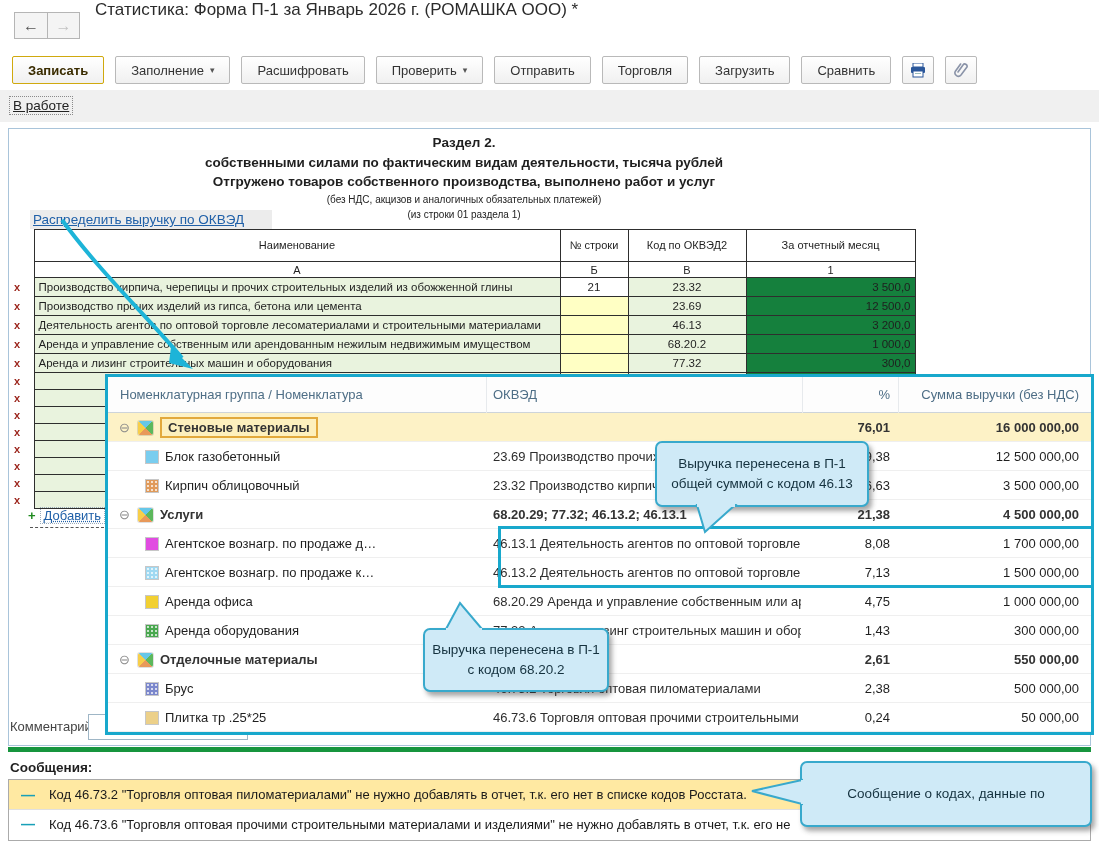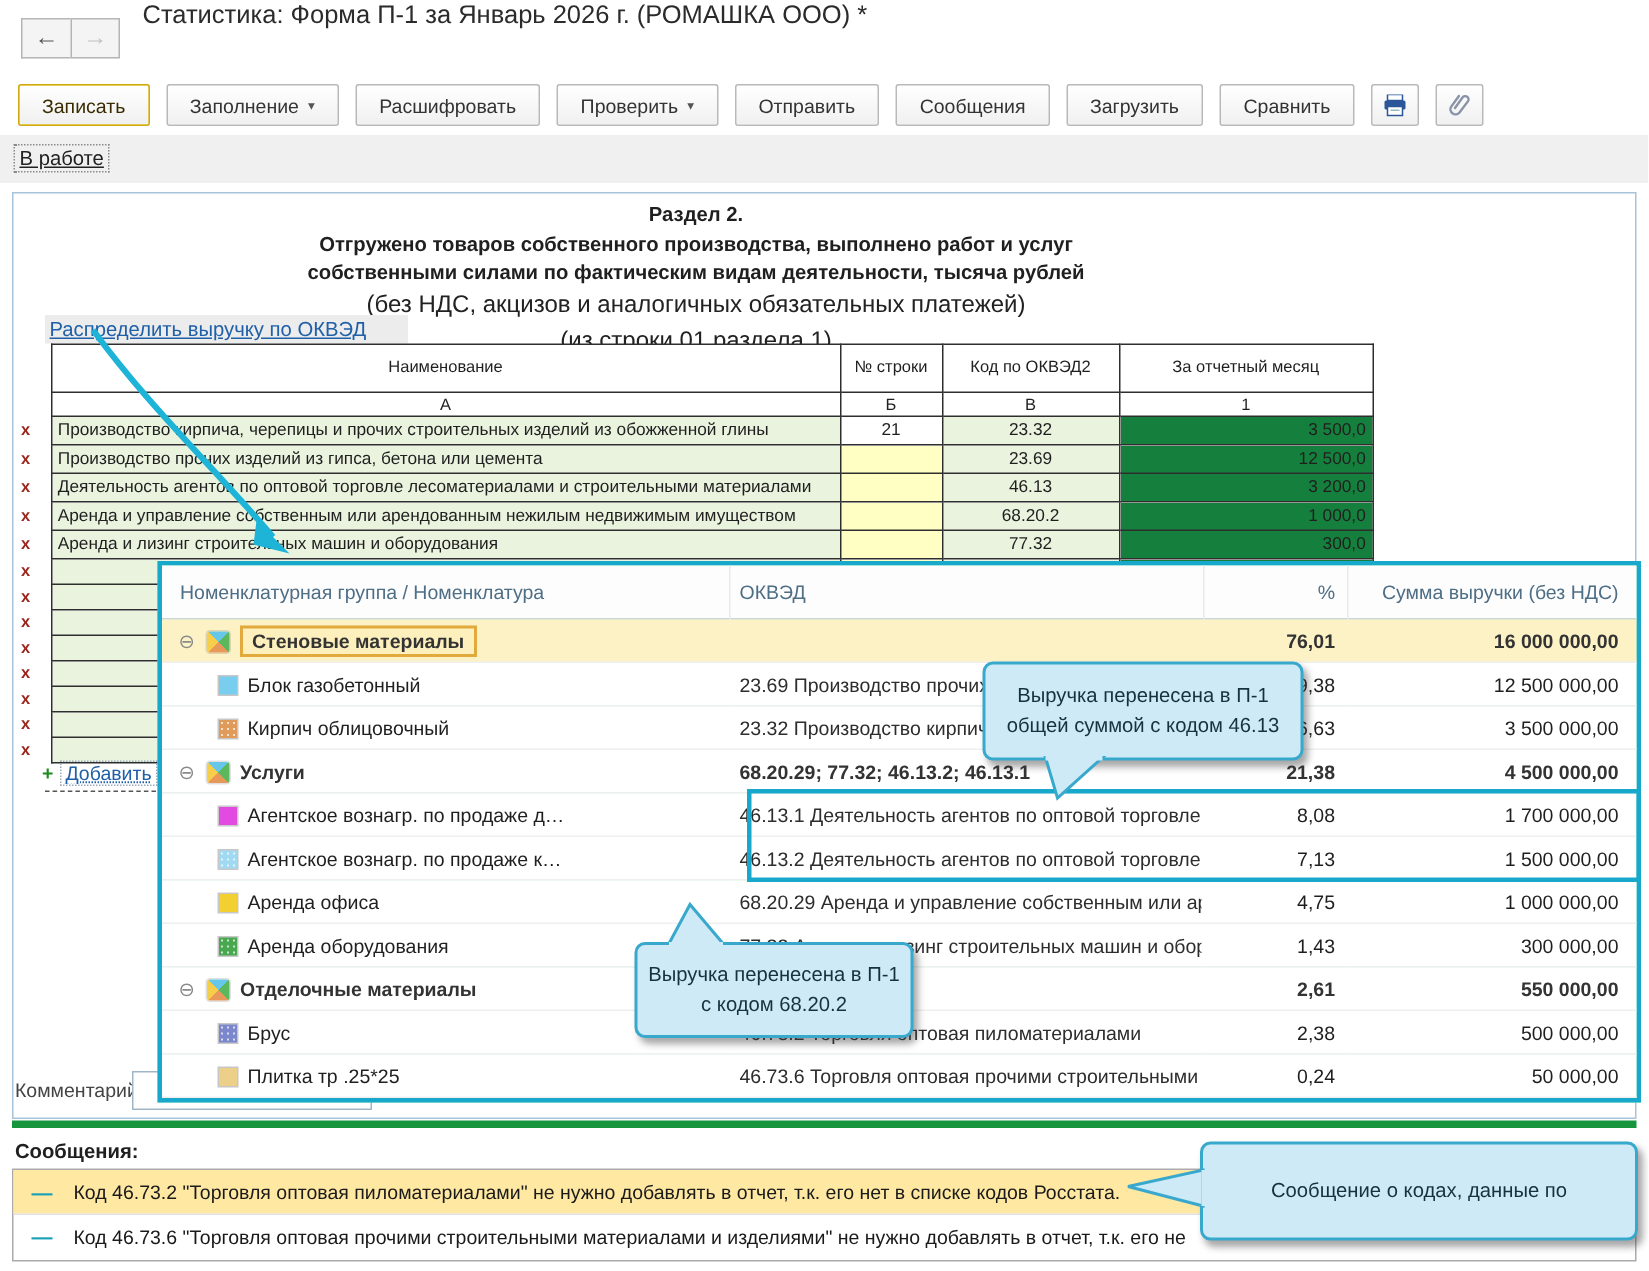--- a/index.html
+++ b/index.html
@@ -9,33 +9,33 @@
   
   .navbtns { position:absolute; left:14px; top:12px; display:flex; }
   .navbtn { width:33px; height:27px; border:1px solid #b5b5b5; background:#f4f4f4; display:flex; align-items:center; justify-content:center; font-size:16px; cursor:pointer; }
   .navbtn.back { color:#555; border-right:none; }
   .navbtn.fwd  { color:#c3c3c3; }
   .wtitle { position:absolute; left:95px; top:0; font-size:17px; color:#2b2b2b; white-space:nowrap; }
 
   
   .toolbar { position:absolute; left:12px; top:56px; display:flex; gap:11px; align-items:center; }
   .btn { height:28px; padding:0 15px; background:linear-gradient(#ffffff,#f0f0f0); border:1px solid #b9b9b9; border-radius:2px; font-size:13px; color:#333; display:flex; align-items:center; gap:6px; cursor:pointer; white-space:nowrap; }
-  .btn.primary { border-color:#d0a90e; font-weight:normal; color:#3a2c00; }
+  .btn.primary { border-color:#d0a90e; font-weight:bold; color:#3a2c00; }
   .btn .caret { font-size:9px; color:#555; }
   .btn.icono { width:32px; padding:0; justify-content:center; }
 
   
   .statusbar { position:absolute; left:0; top:90px; width:1099px; height:32px; background:#f0f0f0; }
   .statuslink { position:absolute; left:10px; top:97px; font-size:13.5px; color:#222; text-decoration:underline; outline:1px dotted #8a8a8a; padding:1px 3px; cursor:pointer; }
 
   
   .formpanel { position:absolute; left:8px; top:128px; width:1083px; height:618px; border:1px solid #a9c4da; background:#fff; }
   .sechead { position:absolute; left:8px; top:133px; width:912px; text-align:center; z-index:2; }
   .sechead .b1 { font-weight:bold; font-size:13.5px; line-height:1.45; }
-  .sechead .n1 { font-size:16px; line-height:1.5; color:#222; }
+  .sechead .n1 { font-size:10px; line-height:1.5; color:#222; }
   .distlink { position:absolute; left:30px; top:210px; font-size:13.5px; color:#2060a8; text-decoration:underline; background:#ececec; padding:2px 28px 2px 3px; z-index:2; cursor:pointer; }
 
   
   .p1wrap { position:absolute; left:12px; top:229px; z-index:2; }
   table.p1 { border-collapse:collapse; table-layout:fixed; width:903px; font-size:11.5px; }
   table.p1 td { border:1px solid #2e2e2e; padding:1px 4px; overflow:hidden; white-space:nowrap; }
   table.p1 td.xm { border:none; width:22px; color:#9c261d; font-weight:bold; font-size:11px; text-align:left; padding:0 3px 0 2px; background:transparent; cursor:pointer; }
   table.p1 tr.h1 td { height:32px; text-align:center; vertical-align:middle; background:#fff; font-size:11px; white-space:normal; line-height:1.2; }
   table.p1 tr.h2 td { height:16px; text-align:center; background:#fff; font-size:11px; padding:0; }
   table.p1 tr.dr td { height:19px; }
@@ -116,21 +116,21 @@
         <span>Расшифровать</span>
       </div>
     <div class="btn">
         <span>Проверить</span>
         <span class="caret">▾</span>
       </div>
     <div class="btn">
         <span>Отправить</span>
       </div>
     <div class="btn">
-        <span>Сообщения</span>
+        <span>Торговля</span>
       </div>
     <div class="btn">
         <span>Загрузить</span>
       </div>
     <div class="btn">
         <span>Сравнить</span>
       </div>
     <div class="btn icono">
       <svg width="16" height="15" viewBox="0 0 16 15">
         <rect x="3" y="0" width="10" height="4" fill="#fff" stroke="#2b579a"></rect>
@@ -146,22 +146,22 @@
     </div>
   </div>
 
   <div class="statusbar"></div>
   <div class="statuslink">В работе</div>
 
   <div class="formpanel"></div>
 
   <div class="sechead">
     <div class="b1">Раздел 2.</div>
+    <div class="b1">собственными силами по фактическим видам деятельности, тысяча рублей</div>
     <div class="b1">Отгружено товаров собственного производства, выполнено работ и услуг</div>
-    <div class="b1">собственными силами по фактическим видам деятельности, тысяча рублей</div>
     <div class="n1">(без НДС, акцизов и аналогичных обязательных платежей)</div>
     <div class="n1">(из строки 01 раздела 1)</div>
   </div>
 
   <div class="distlink">Распределить выручку по ОКВЭД</div>
 
   <div class="p1wrap">
     <table class="p1">
       <colgroup>
           <col style="width:22px">

